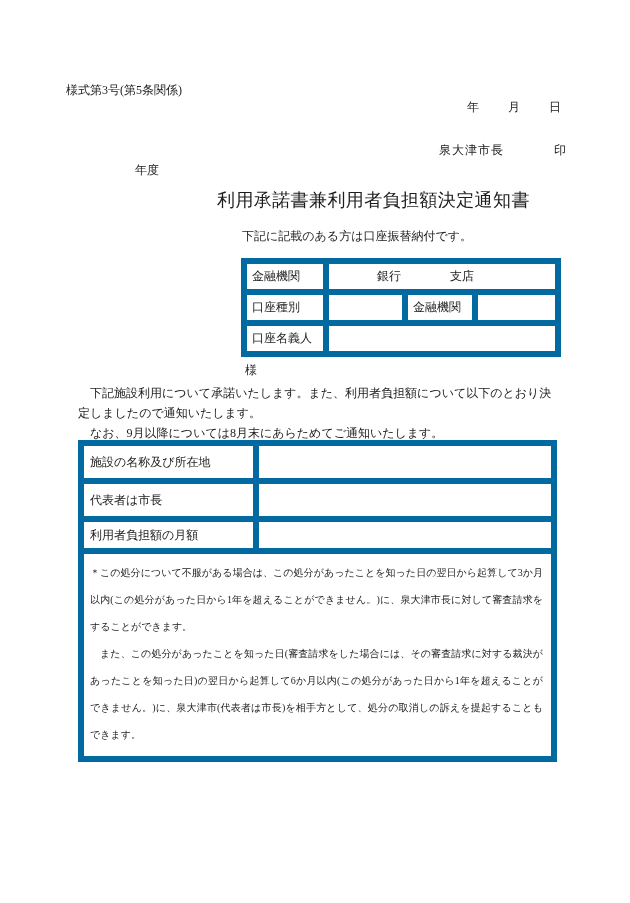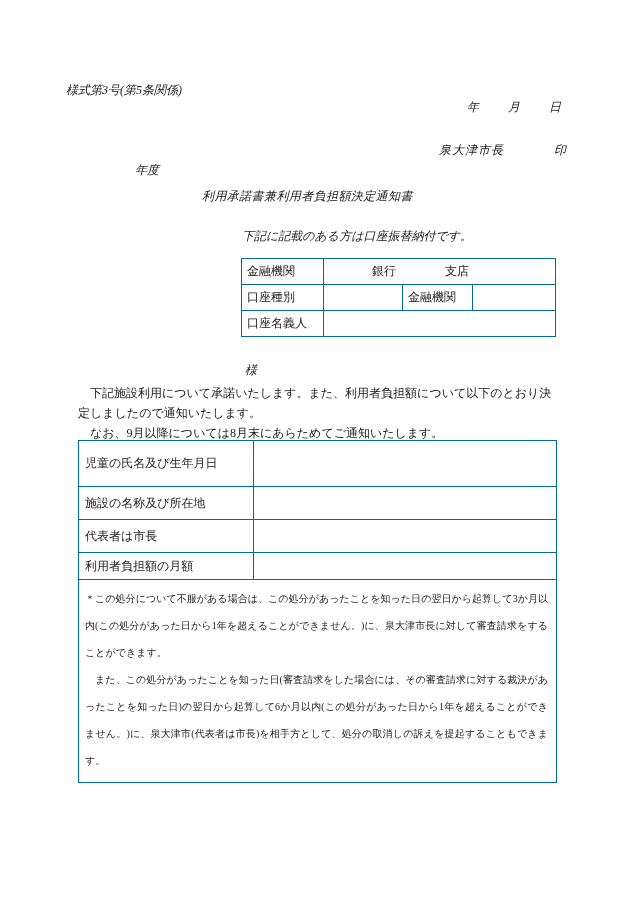--- a/index.html
+++ b/index.html
@@ -4,35 +4,35 @@
 <style>
   html,body{margin:0;padding:0;}
   body{
     width:630px;height:903px;
     background:#ffffff;
     font-family:"Liberation Serif","DejaVu Serif",serif;
     color:#1c1c1c;
     position:relative;
     font-size:12px;
   }
-  .abs{position:absolute;white-space:nowrap;font-style:italic;}
+  .abs{position:absolute;white-space:nowrap;}
 
   
   .form-number{left:66px;top:82px;}
   .date-line{left:467px;top:99px;}
   .date-line .dsep{display:inline-block;width:29px;}
   .mayor-line{left:439px;top:142px;letter-spacing:1px;}
   .seal{left:554px;top:142px;}
   .fiscal-year{left:135px;top:162px;}
-  .doc-title{left:202px;top:188px;font-size:12px;letter-spacing:0.4px;}
+  .doc-title{left:217px;top:188px;font-size:18px;letter-spacing:0.4px;}
 
   
   .bank-caption{left:242px;top:228px;}
   table{border-collapse:collapse;table-layout:fixed;}
-  td{border:1px solid #0369a1;padding:0;vertical-align:middle;overflow:hidden;}
+  td{border:6px solid #0369a1;padding:0;vertical-align:middle;overflow:hidden;}
   .bank-table{position:absolute;left:241px;top:258px;width:314px;}
   .bank-table td{height:25px;padding-left:5px;}
   .bank-table .suffix-cell{padding-left:0;}
   .suffix-bank{display:inline-block;margin-left:48px;}
   .suffix-branch{display:inline-block;margin-left:46px;}
 
   
   .addressee{left:245px;top:362px;}
 
   
@@ -105,24 +105,20 @@
   <p>下記施設利用について承諾いたします。また、利用者負担額について以下のとおり決定しましたので通知いたします。</p>
   <p>なお、9月以降については8月末にあらためてご通知いたします。</p>
 </div>
 
 <table class="decision-table">
   <colgroup>
       <col class="label-col">
       <col>
     </colgroup>
   <tbody>
-    <tr class="row-0">
-      <td class="label-cell">児童の氏名及び生年月日</td>
-      <td></td>
-    </tr>
     <tr class="row-1">
       <td class="label-cell">施設の名称及び所在地</td>
       <td></td>
     </tr>
     <tr class="row-2">
       <td class="label-cell">代表者は市長</td>
       <td></td>
     </tr>
     <tr class="row-3">
       <td class="label-cell">利用者負担額の月額</td>

